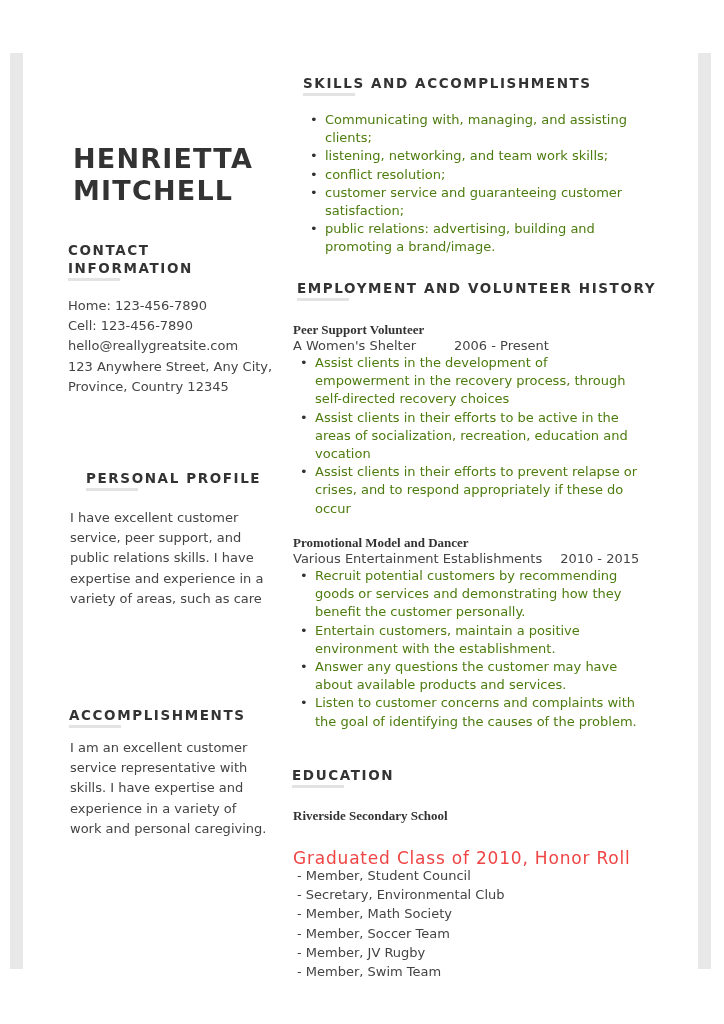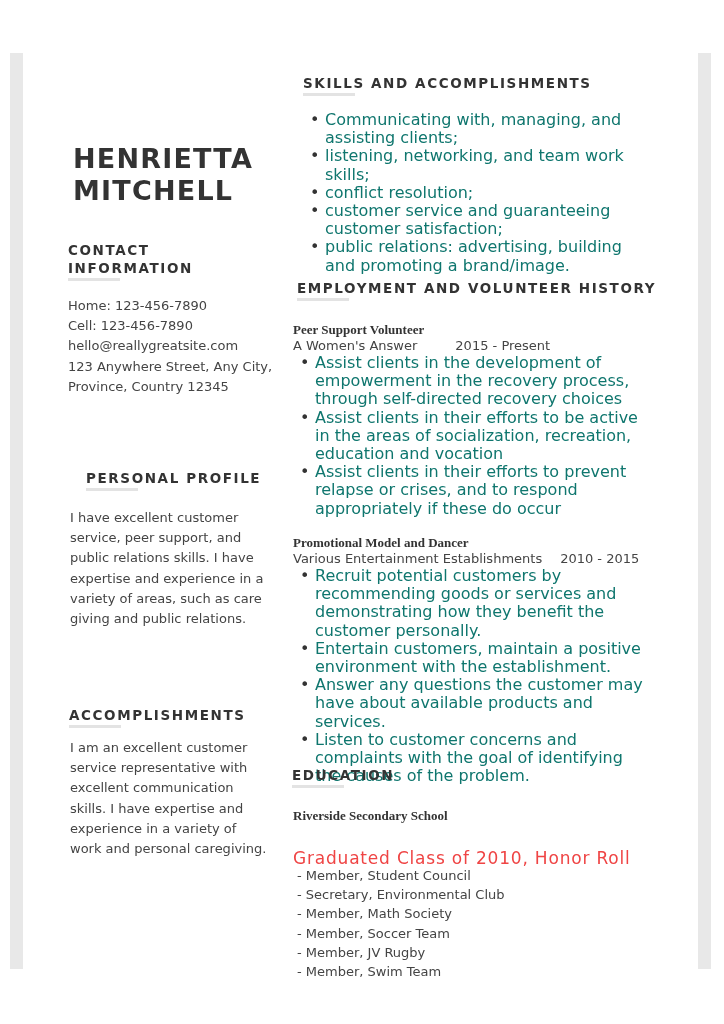--- a/index.html
+++ b/index.html
@@ -8,21 +8,21 @@
   .bar { position: absolute; background: #e8e8e8; top: 53px; height: 916px; width: 13px; }
   .bar.left { left: 10px; }
   .bar.right { left: 698px; }
   .abs { position: absolute; }
   .name { left: 73px; top: 143px; font-weight: bold; font-size: 27px; line-height: 32px;
           letter-spacing: 1.2px; color: #333333; }
   .h { font-weight: bold; font-size: 13.5px; letter-spacing: 1.6px; color: #333333; line-height: 18px; }
   .h .ul { display: block; width: 52px; height: 3px; background: #e3e3e3; margin-top: 1px; }
   .txt { font-size: 13px; line-height: 20.2px; color: #444444; }
   .ul-list { margin: 0; padding: 0; list-style: none; }
-  .ul-list li { position: relative; padding-left: 22px; font-size: 16px; line-height: 18.2px; color: #0f766e; }
+  .ul-list li { position: relative; padding-left: 22px; font-size: 13px; line-height: 18.2px; color: #4d7c0f; }
   .ul-list li::before { content: "\2022"; position: absolute; left: 7px; top: 0; color: #333; }
   .job-title { font-weight: bold; font-size: 13px; line-height: 16px; color: #333; font-family: Liberation Serif, serif; }
   .job-sub { font-size: 13px; line-height: 16px; color: #444; white-space: pre; }
   .edu-sub { font-size: 17px; line-height: 16px; color: #ef4444; letter-spacing: 0.8px; margin-top: 26px; }
   .edu-item { font-size: 13px; line-height: 19.2px; color: #444; padding-left: 4px; }
 </style>
 </head>
 <body>
 
 <div class="bar left"></div>
@@ -49,31 +49,29 @@
 <div class="abs h" style="left:86px; top:469px;">
   <div>PERSONAL PROFILE</div>
   <span class="ul"></span>
 </div>
 <div class="abs txt" style="left:70px; top:508px;">
   <div>I have excellent customer</div>
   <div>service, peer support, and</div>
   <div>public relations skills. I have</div>
   <div>expertise and experience in a</div>
   <div>variety of areas, such as care</div>
-  <div>giving and public relations.</div>
 </div>
 
 <div class="abs h" style="left:69px; top:706px;">
   <div>ACCOMPLISHMENTS</div>
   <span class="ul"></span>
 </div>
 <div class="abs txt" style="left:70px; top:738px;">
   <div>I am an excellent customer</div>
   <div>service representative with</div>
-  <div>excellent communication</div>
   <div>skills. I have expertise and</div>
   <div>experience in a variety of</div>
   <div>work and personal caregiving.</div>
 </div>
 
 <div class="abs h" style="left:303px; top:74px;">
   <div>SKILLS AND ACCOMPLISHMENTS</div>
   <span class="ul"></span>
 </div>
 <ul class="abs ul-list" style="left:303px; top:111px; width:340px;">
@@ -84,21 +82,21 @@
   <li>public relations: advertising, building and promoting a brand/image.</li>
 </ul>
 
 <div class="abs h" style="left:297px; top:279px;">
   <div>EMPLOYMENT AND VOLUNTEER HISTORY</div>
   <span class="ul"></span>
 </div>
 
 <div class="abs" style="left:293px; top:322px; width:360px;">
   <div class="job-title">Peer Support Volunteer</div>
-  <div class="job-sub"><span>A Women's Answer</span><span style="display:inline-block; width:38px;"></span><span>2015 - Present</span></div>
+  <div class="job-sub"><span>A Women's Shelter</span><span style="display:inline-block; width:38px;"></span><span>2006 - Present</span></div>
   <ul class="ul-list" style="width:345px;">
     <li>Assist clients in the development of empowerment in the recovery process, through self-directed recovery choices</li>
     <li>Assist clients in their efforts to be active in the areas of socialization, recreation, education and vocation</li>
     <li>Assist clients in their efforts to prevent relapse or crises, and to respond appropriately if these do occur</li>
   </ul>
 </div>
 
 <div class="abs" style="left:293px; top:535px; width:360px;">
   <div class="job-title">Promotional Model and Dancer</div>
   <div class="job-sub"><span>Various Entertainment Establishments</span><span style="display:inline-block; width:18px;"></span><span>2010 - 2015</span></div>

